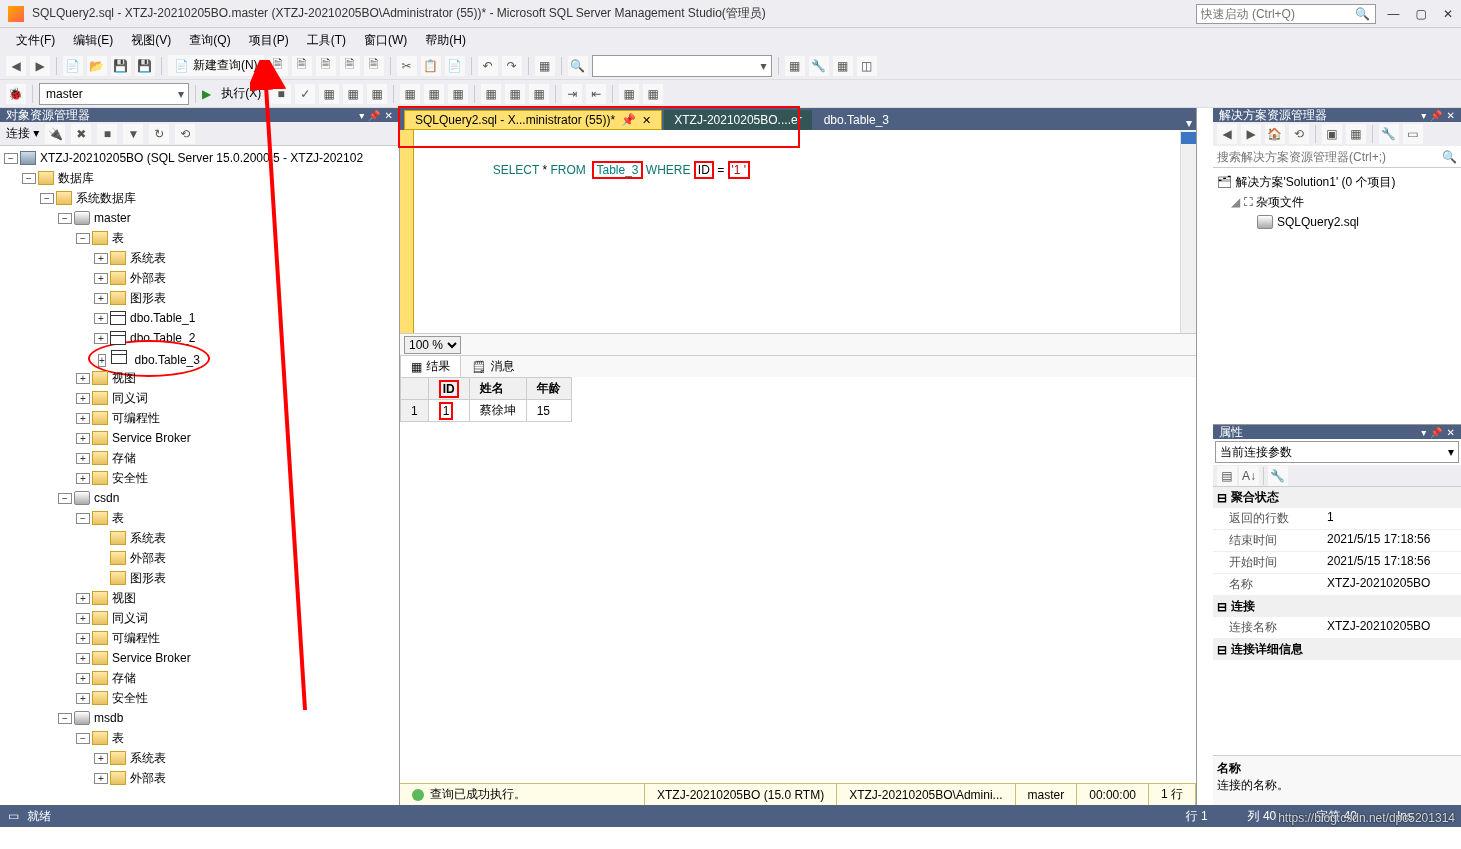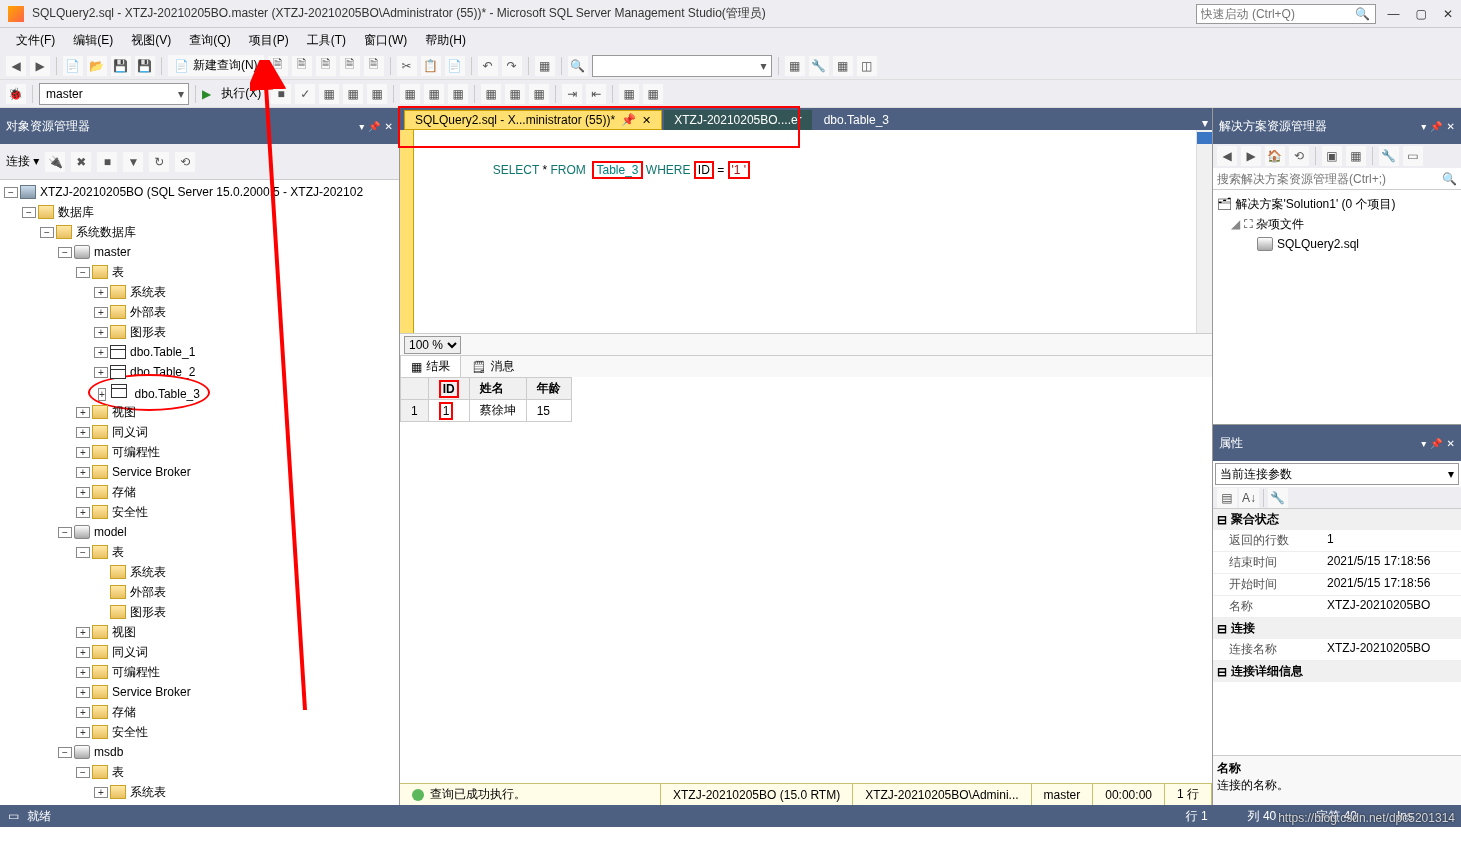--- a/index.html
+++ b/index.html
@@ -24,24 +24,24 @@
 .tb-sep { width:1px; height:18px; background:#ccc; margin:0 2px; }
 .tb-text-btn { padding: 2px 6px; background:#f8f8f8; display:inline-flex; align-items:center; gap:4px; cursor:pointer; }
 .tb-combo { height:22px; border:1px solid #999; background:#fff; padding:0 20px 0 6px; display:inline-flex; align-items:center; min-width:150px; position:relative; }
 .tb-combo::after { content:"▾"; position:absolute; right:4px; color:#555; }
 
 
 .main-area { display:flex; height: calc(849px - 28px - 24px - 28px - 28px - 22px - 22px); }
 
 
 .left-panel { width: 400px; border-right:1px solid #999; display:flex; flex-direction:column; background:#f5f5f5; }
-.panel-header { background:#4d6082; color:#fff; height:36px; display:flex; align-items:center; padding:0 6px; font-size:12px; }
+.panel-header { background:#4d6082; color:#fff; height:14px; display:flex; align-items:center; padding:0 6px; font-size:12px; }
 .panel-header .spacer { flex:1; }
 .panel-header .hbtn { margin-left:4px; font-size:10px; cursor:pointer; }
-.panel-toolbar { height:36px; background:#eeeef2; display:flex; align-items:center; padding:0 6px; gap:6px; border-bottom:1px solid #ccc; }
+.panel-toolbar { height:24px; background:#eeeef2; display:flex; align-items:center; padding:0 6px; gap:6px; border-bottom:1px solid #ccc; }
 .tree { flex:1; overflow:auto; background:#fff; padding: 2px 0; }
 .tree-node { display:flex; align-items:center; height:20px; white-space:nowrap; }
 .tree-exp { width:14px; text-align:center; cursor:pointer; color:#333; font-size:10px; border:1px solid #888; height:11px; line-height:9px; margin-right:2px; background:#fff; }
 .tree-noexp { width:14px; margin-right:2px; }
 .tree-icon { width:16px; height:14px; margin-right:4px; }
 .folder-icon { background:linear-gradient(#ffe9a8,#e8c060); border:1px solid #c9a227; }
 .db-icon { background:linear-gradient(#fff,#aaa); border:1px solid #888; border-radius:2px; }
 .table-icon { background:#fff; border:1px solid #333; position:relative; }
 .table-icon::before { content:""; position:absolute; left:0; right:0; top:3px; height:1px; background:#333; }
 .server-icon { background:linear-gradient(#cde,#89a); border:1px solid #678; }
@@ -72,21 +72,21 @@
 .grid-table { border-collapse:collapse; }
 .grid-table th, .grid-table td { border:1px solid #ccc; padding:2px 10px; text-align:left; font-size:12px; }
 .grid-table th { background:#f0f0f0; }
 .grid-rowhead { background:#f0f0f0; text-align:center; width:24px; }
 .status-row { height:22px; background:#fffde7; border-top:1px solid #c9c070; display:flex; align-items:center; }
 .status-seg { padding:10px 12px; border-right:1px solid #c9c070; height:100%; display:flex; align-items:center; }
 .status-ok { display:flex; align-items:center; gap:6px; flex:1; }
 .ok-dot { width:12px; height:12px; background:#5cb85c; border-radius:50%; }
 
 
-.right-col { width: 248px; display:flex; flex-direction:column; }
+.right-col { width: 248px; display:flex; flex-direction:column;margin-left:16px; }
 .sol-panel { flex:1; display:flex; flex-direction:column; border-bottom:1px solid #999; }
 .sol-toolbar { height:24px; background:#eeeef2; display:flex; align-items:center; padding:0 4px; gap:4px; }
 .sol-search { height:22px; border-bottom:1px solid #ccc; display:flex; align-items:center; }
 .sol-search input { flex:1; border:none; outline:none; padding:0 4px; }
 .sol-tree { flex:1; background:#fff; padding:4px; overflow:auto; }
 .prop-panel { height:380px; display:flex; flex-direction:column; }
 .prop-combo { height:22px; border:1px solid #999; margin:2px; padding:0 4px; display:flex; align-items:center;text-align:center; }
 .prop-toolbar { height:22px; background:#eeeef2; display:flex; align-items:center; padding:0 4px; gap:2px; border-bottom:1px solid #ccc; }
 .prop-grid { flex:1; overflow:auto; background:#fff; }
 .prop-cat { background:#f0f0f0; padding:2px 4px; font-weight:bold; display:flex; align-items:center; gap:4px; }
@@ -298,21 +298,21 @@
           <span class="tree-label">存储</span>
         </div>
       <div class="tree-node" style="padding-left:76px">
           <span class="tree-exp">+</span>
           <span class="tree-icon folder-icon"></span>
           <span class="tree-label">安全性</span>
         </div>
       <div class="tree-node" style="padding-left:58px">
           <span class="tree-exp">−</span>
           <span class="tree-icon db-icon"></span>
-          <span class="tree-label">model</span>
+          <span class="tree-label">csdn</span>
         </div>
       <div class="tree-node" style="padding-left:76px">
           <span class="tree-exp">−</span>
           <span class="tree-icon folder-icon"></span>
           <span class="tree-label">表</span>
         </div>
       <div class="tree-node" style="padding-left:94px">
           <span class="tree-noexp"></span>
           <span class="tree-icon folder-icon"></span>
           <span class="tree-label">系统表</span>

